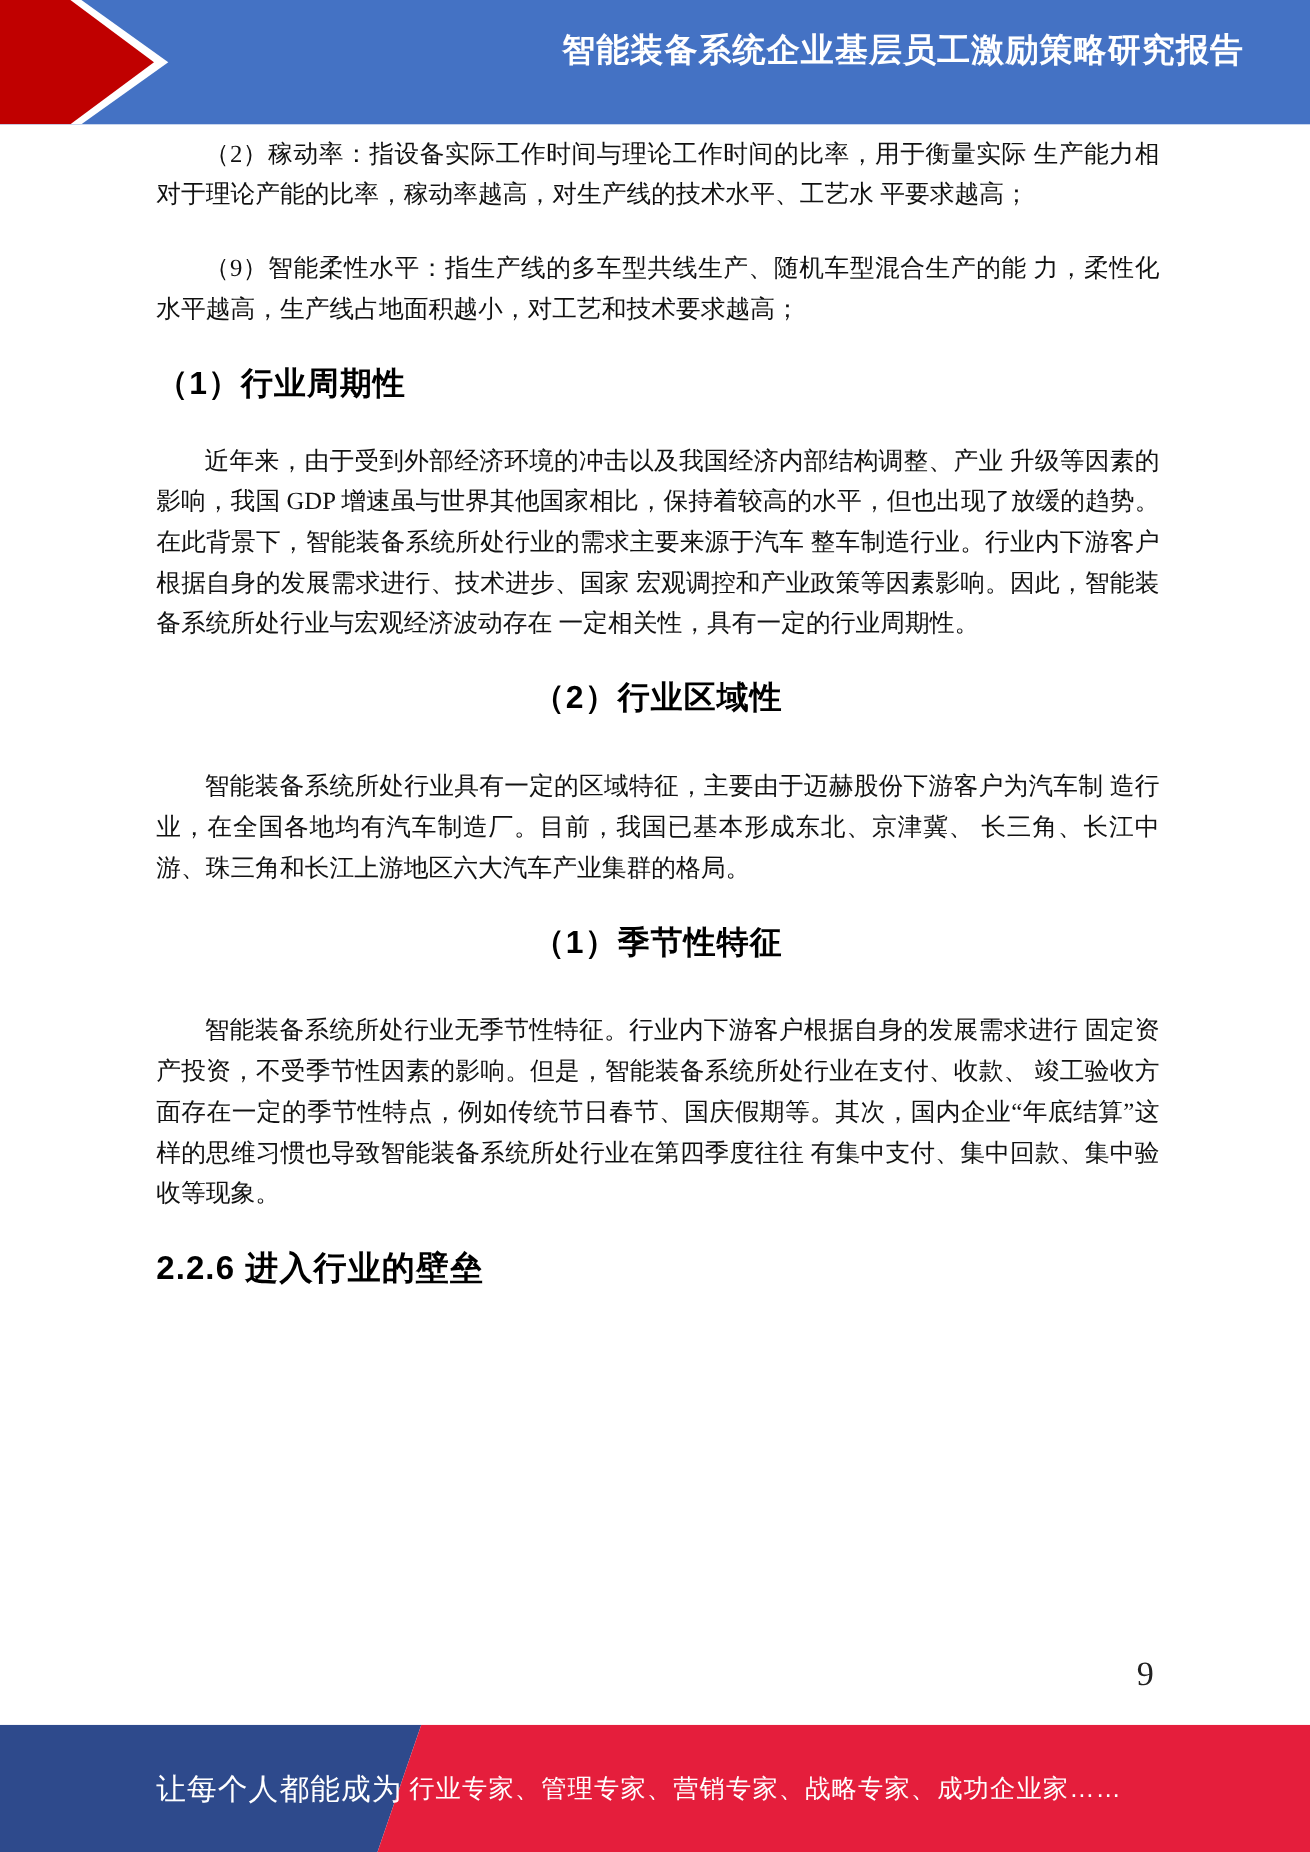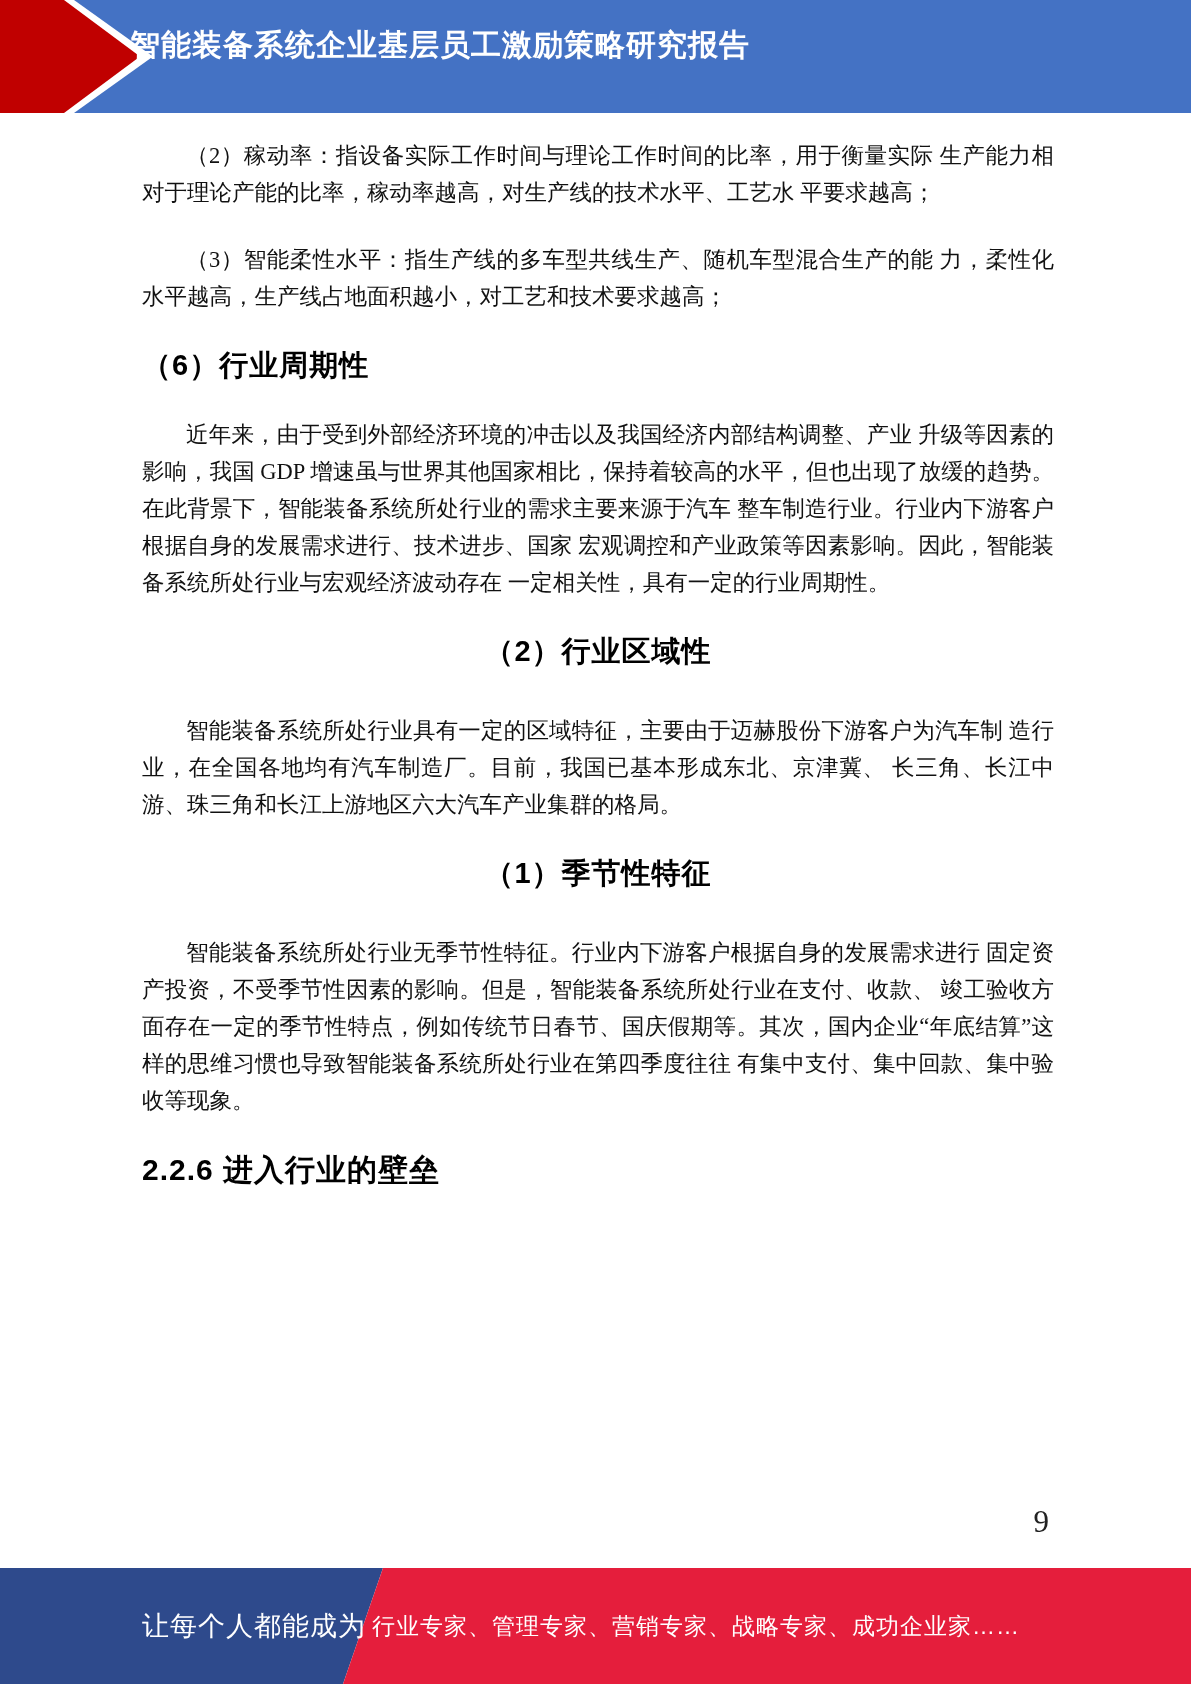--- a/index.html
+++ b/index.html
@@ -17,35 +17,35 @@
   .header {
     position: absolute;
     top: 0; left: 0;
     width: 1191px; height: 113px;
     background: #4472C4;
   }
   .header-chevron { position: absolute; left: 0; top: 0; display: block; }
   .header-title {
     position: absolute;
     left: 130px; right: 60px; top: 25px;
-    text-align: left;
+    text-align: right;
     color: #ffffff;
     font-family: "Liberation Sans", "DejaVu Sans", sans-serif;
     font-weight: bold;
     font-size: 30px;
     letter-spacing: 1px;
     white-space: nowrap;
   }
 
   
   .content {
     position: absolute;
     top: 113px; left: 142px;
     width: 912px;
-    padding-top: 24px;
+    padding-top: 8px;
     color: #111111;
   }
   .body-para {
     font-size: 22.5px;
     line-height: 37px;
     text-align: justify;
     text-indent: 44px;
     margin: 0 0 30px 0;
     font-family: "Liberation Serif", "DejaVu Serif", serif;
   }
@@ -113,24 +113,24 @@
   <header class="header">
     <svg class="header-chevron" width="160" height="113" viewBox="0 0 160 113" aria-hidden="true">
       <polygon points="0,0 74,0 153,56.5 74,113 0,113" fill="#FFFFFF"></polygon>
       <polygon points="0,0 64,0 140,56.5 64,113 0,113" fill="#C00000"></polygon>
     </svg>
     <div class="header-title">智能装备系统企业基层员工激励策略研究报告</div>
   </header>
 
   <main class="content">
     <p class="body-para">（2）稼动率：指设备实际工作时间与理论工作时间的比率，用于衡量实际 生产能力相对于理论产能的比率，稼动率越高，对生产线的技术水平、工艺水 平要求越高；</p>
-    <p class="body-para">（3）智能柔性水平：指生产线的多车型共线生产、随机车型混合生产的能 力，柔性化水平越高，生产线占地面积越小，对工艺和技术要求越高；</p>
+    <p class="body-para">（9）智能柔性水平：指生产线的多车型共线生产、随机车型混合生产的能 力，柔性化水平越高，生产线占地面积越小，对工艺和技术要求越高；</p>
 
 
-    <h3 class="sub-heading">（6）行业周期性</h3>
+    <h3 class="sub-heading">（1）行业周期性</h3>
     <p class="body-para">近年来，由于受到外部经济环境的冲击以及我国经济内部结构调整、产业 升级等因素的影响，我国 GDP 增速虽与世界其他国家相比，保持着较高的水平，但也出现了放缓的趋势。在此背景下，智能装备系统所处行业的需求主要来源于汽车 整车制造行业。行业内下游客户根据自身的发展需求进行、技术进步、国家 宏观调控和产业政策等因素影响。因此，智能装备系统所处行业与宏观经济波动存在 一定相关性，具有一定的行业周期性。</p>
 
     <h3 class="sub-heading mb40">（2）行业区域性</h3>
     <p class="body-para">智能装备系统所处行业具有一定的区域特征，主要由于迈赫股份下游客户为汽车制 造行业，在全国各地均有汽车制造厂。目前，我国已基本形成东北、京津冀、 长三角、长江中游、珠三角和长江上游地区六大汽车产业集群的格局。</p>
 
     <h3 class="sub-heading mb40">（1）季节性特征</h3>
     <p class="body-para">智能装备系统所处行业无季节性特征。行业内下游客户根据自身的发展需求进行 固定资产投资，不受季节性因素的影响。但是，智能装备系统所处行业在支付、收款、 竣工验收方面存在一定的季节性特点，例如传统节日春节、国庆假期等。其次，国内企业“年底结算”这样的思维习惯也导致智能装备系统所处行业在第四季度往往 有集中支付、集中回款、集中验收等现象。</p>
 
     <h2 class="section-heading mt12">2.2.6 进入行业的壁垒</h2>
   </main>

